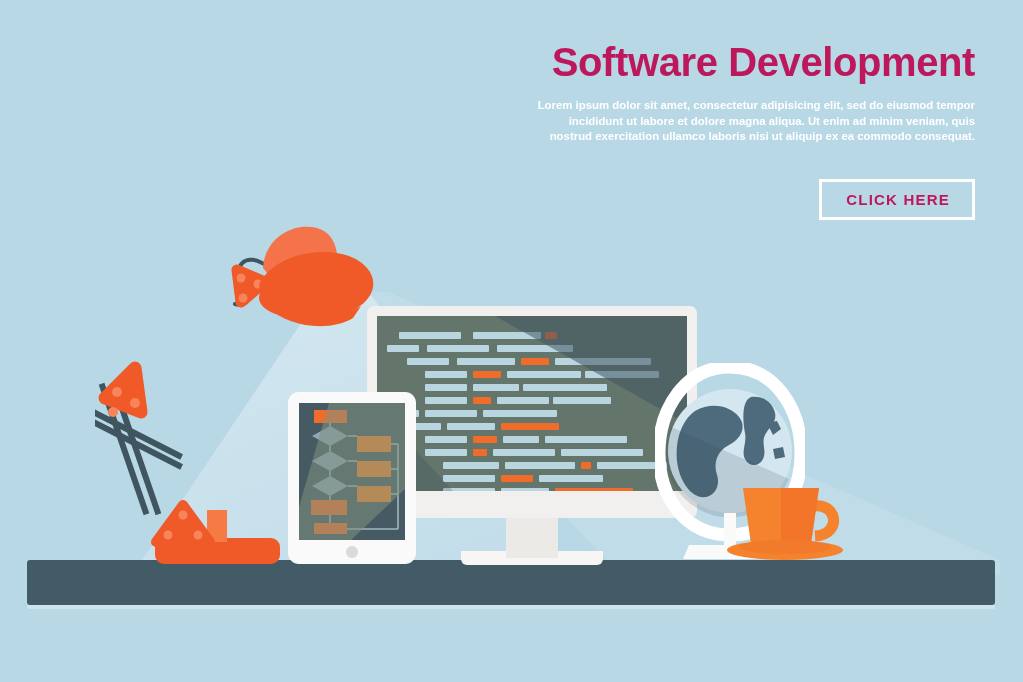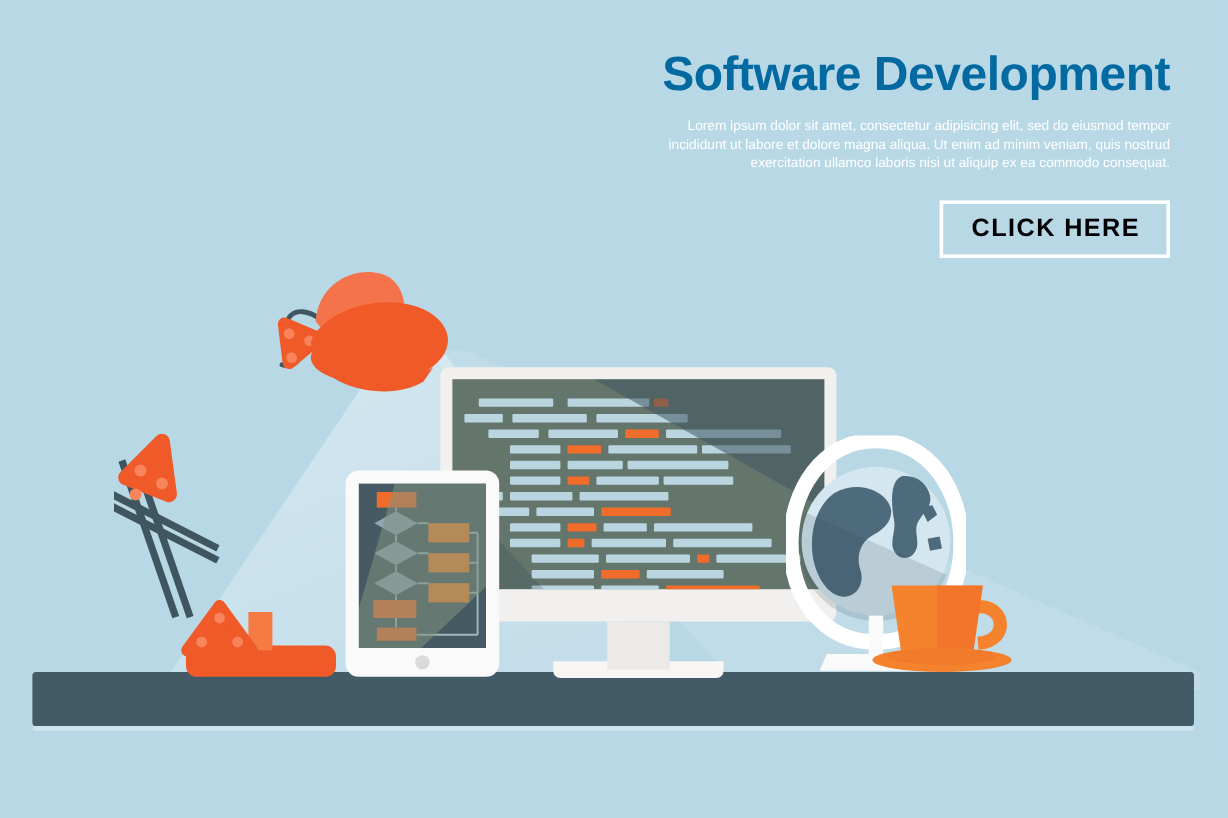--- a/index.html
+++ b/index.html
@@ -6,32 +6,32 @@
   body{
     width:1023px;height:682px;overflow:hidden;
     background:#b8d8e6;
     font-family:"Liberation Sans", sans-serif;
   }
   #stage{position:relative;width:1023px;height:682px;overflow:hidden;background:#b8d8e6;}
 
   
   #textblock{position:absolute;right:48px;top:42px;width:448px;text-align:right;}
   #title{
-    font-size:40px;font-weight:bold;color:#0369a1;line-height:1.0;
+    font-size:40px;font-weight:bold;color:#be185d;line-height:1.0;
     letter-spacing:-0.4px;margin:0 0 16px 0;white-space:nowrap;
   }
   .para{
     font-size:11.4px;color:#ffffff;line-height:15.5px;margin:0;
-    text-align:right;font-weight:normal;
+    text-align:right;font-weight:bold;
   }
   #para2{margin-top:18px;}
   #clickbtn{
-    display:inline-block;margin-top:22px;
-    border:3px solid #ffffff;color:#000000;
-    font-size:21px;font-weight:bold;letter-spacing:1.2px;
+    display:inline-block;margin-top:34px;
+    border:3px solid #ffffff;color:#be185d;
+    font-size:15px;font-weight:bold;letter-spacing:1.2px;
     padding:9px 22px 9px 24px;background:transparent;
     cursor:pointer;
   }
 
   
   #desk{
     position:absolute;left:27px;top:560px;width:968px;height:45px;
     background:#425b66;border-radius:3px;
   }
   #desk-shadow{

